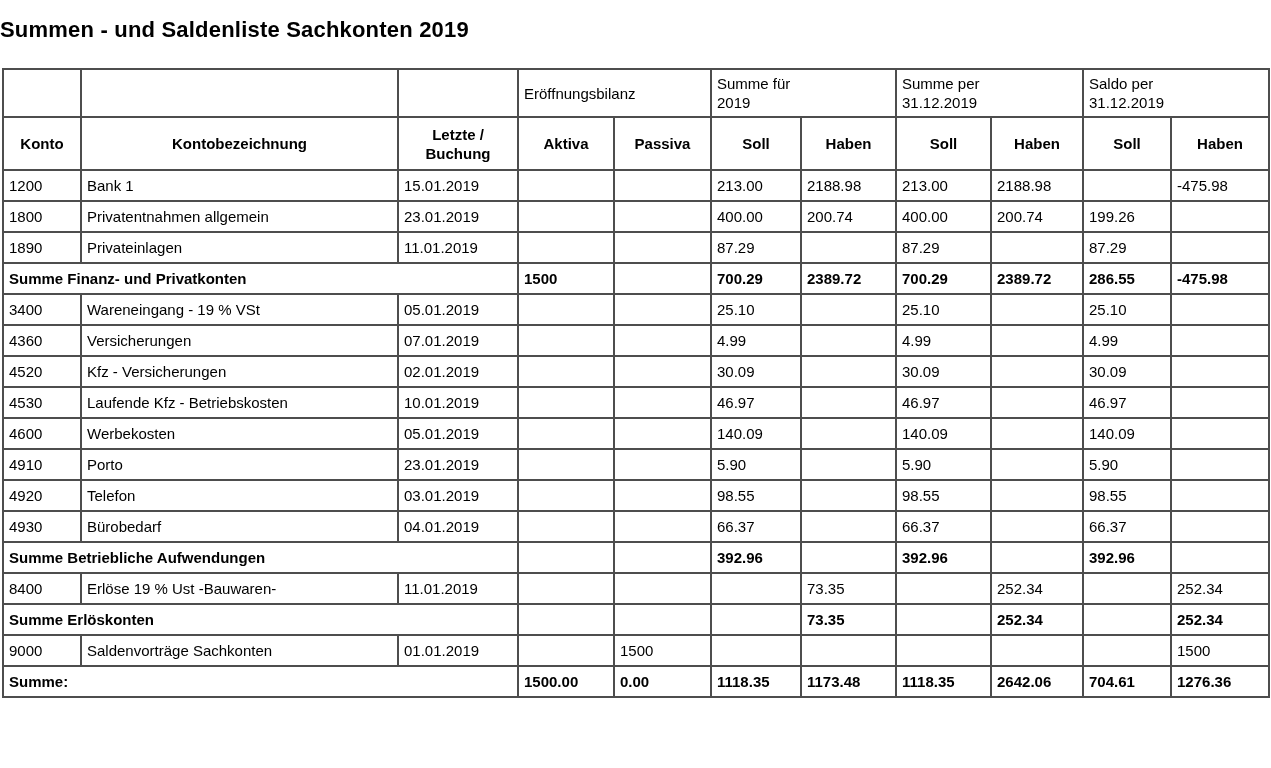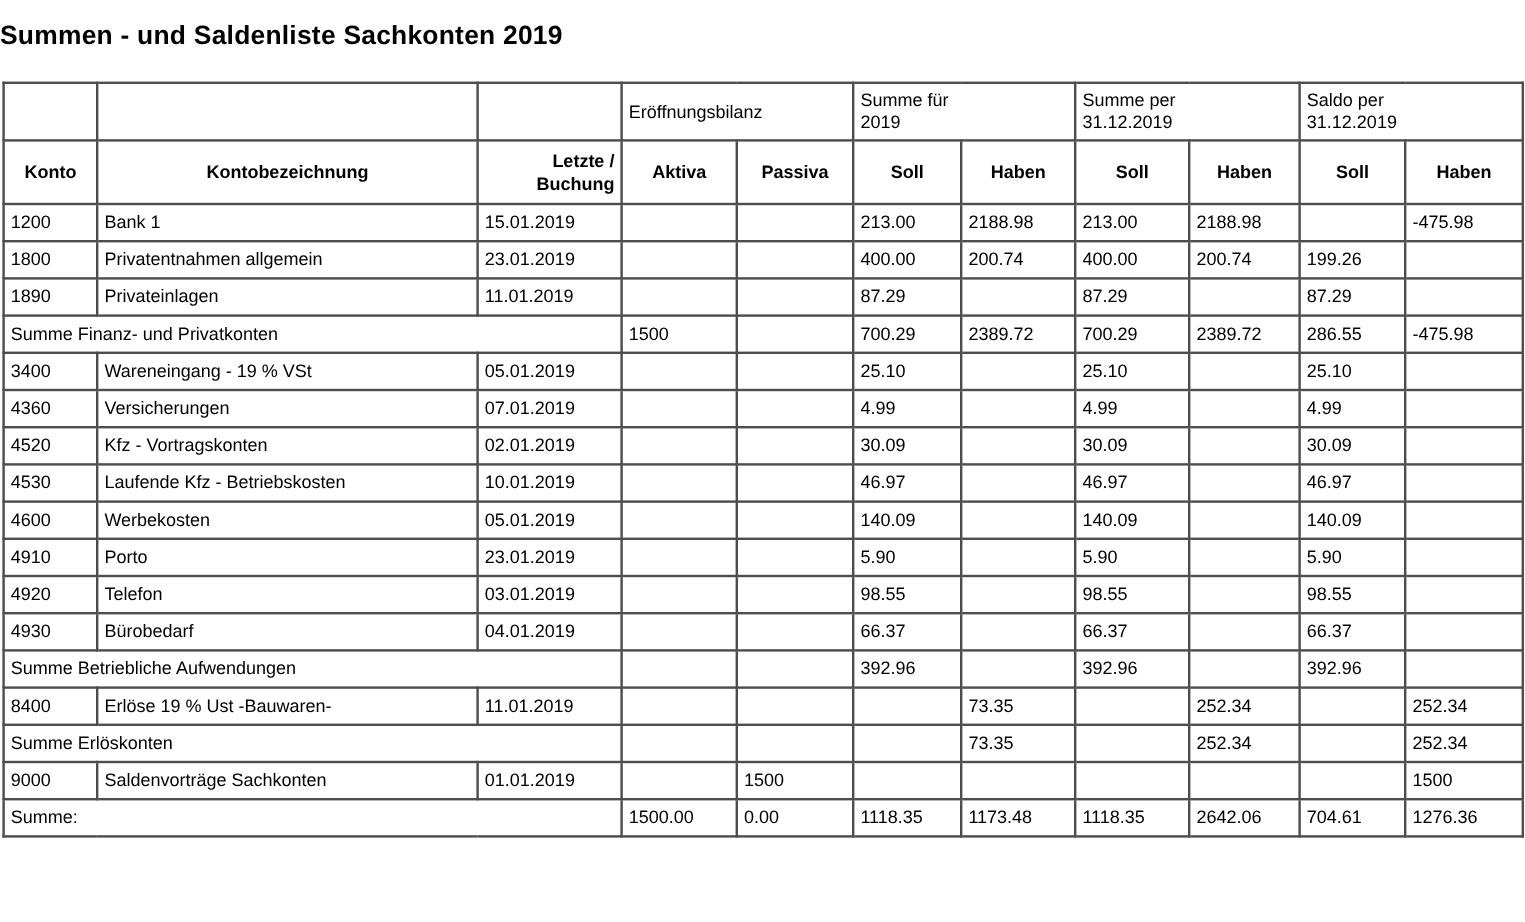--- a/index.html
+++ b/index.html
@@ -37,29 +37,29 @@
     line-height: 19px;
   }
   thead tr.group-row td span { display: block; }
   thead tr.cols-row th {
     height: 53px;
     vertical-align: middle;
     text-align: center;
     font-weight: bold;
     line-height: 19px;
   }
-  thead tr.cols-row th span { display: block; text-align: right; }
+  thead tr.cols-row th span { display: block; }
   tbody td {
     height: 31px;
     vertical-align: middle;
     text-align: left;
     white-space: nowrap;
     font-weight: normal;
   }
-  tbody tr.summary td { font-weight: normal; }
+  tbody tr.summary td { font-weight: bold; }
 </style>
 </head>
 <body>
 
 <div class="page-title">Summen - und Saldenliste Sachkonten 2019</div>
 
 <table class="saldenliste">
   <colgroup>
     <col style="width:78px">
     <col style="width:317px">
@@ -184,21 +184,21 @@
         <td></td>
         <td>4.99</td>
         <td></td>
         <td>4.99</td>
         <td></td>
         <td>4.99</td>
         <td></td>
       </tr>
       <tr class="account">
         <td>4520</td>
-        <td>Kfz - Vortragskonten</td>
+        <td>Kfz - Versicherungen</td>
         <td>02.01.2019</td>
         <td></td>
         <td></td>
         <td>30.09</td>
         <td></td>
         <td>30.09</td>
         <td></td>
         <td>30.09</td>
         <td></td>
       </tr>

